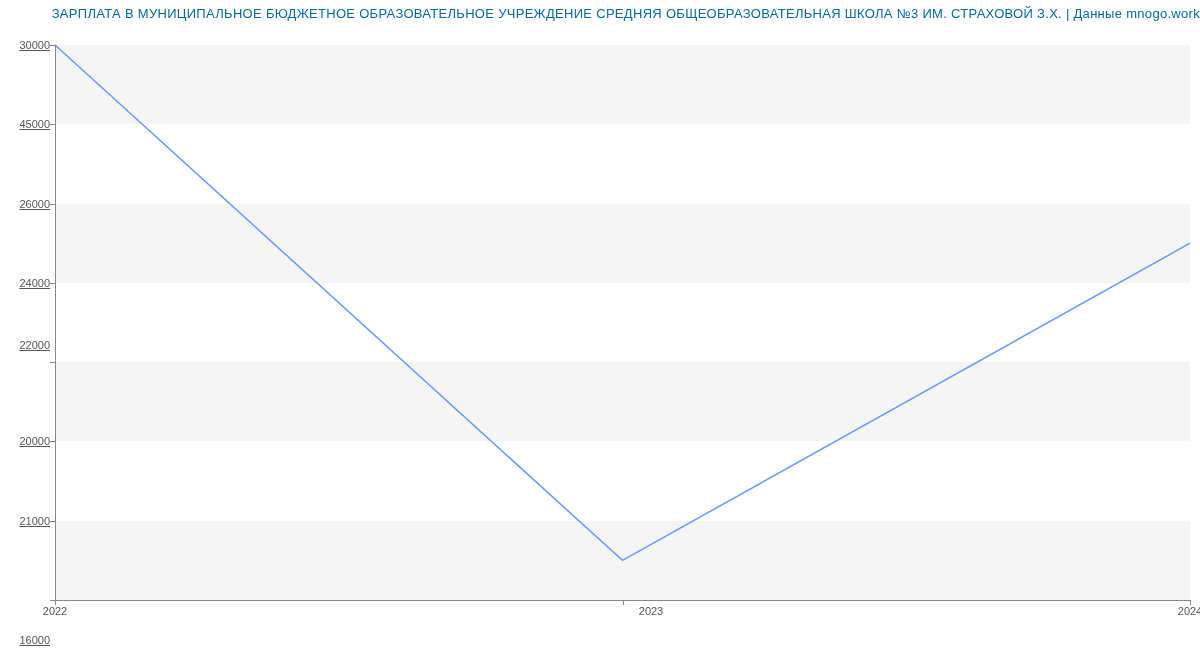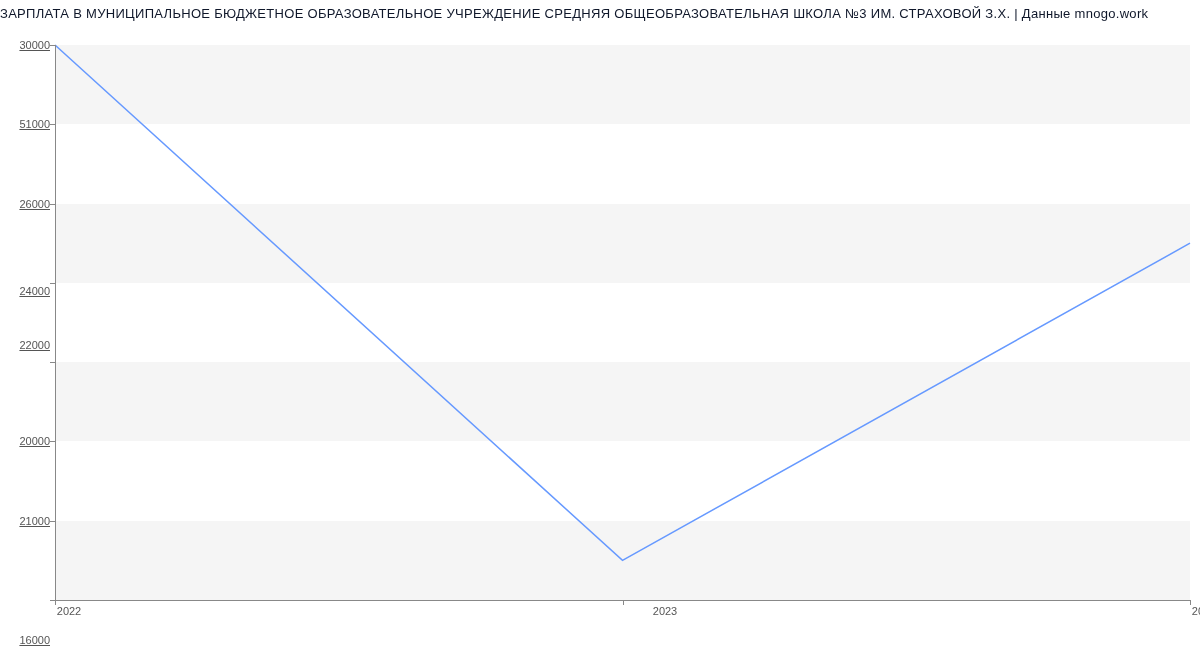--- a/index.html
+++ b/index.html
@@ -8,24 +8,24 @@
     width: 1200px;
     height: 650px;
     background: #ffffff;
     font-family: Arial, Helvetica, sans-serif;
     overflow: hidden;
   }
   .title {
     position: absolute;
     top: 6px;
     left: 0;
-    width: 1023px;
+    width: 1200px;
     text-align: right;
     font-size: 13px;
-    color: #0f172a;
+    color: #0369a1;
     letter-spacing: 0.3px;
     white-space: nowrap;
   }
   .plot {
     position: absolute;
     left: 55px;
     top: 45px;
     width: 1135px;
     height: 555px;
   }
@@ -48,21 +48,20 @@
     color: #555555;
     transform: translateY(-50%);
     text-decoration: underline;
   }
   .x-tick-label {
     position: absolute;
     top: 605px;
     font-size: 11px;
     color: #555555;
     transform: translateX(-50%);
-    margin-left: 14px;
   }
   .tick-mark-y {
     position: absolute;
     width: 5px;
     height: 1px;
     background: #888888;
   }
   .tick-mark-x {
     position: absolute;
     width: 1px;
@@ -97,25 +96,25 @@
 
 <div id="y-axis-group">
     <div class="y-tick-label" style="top: 600px; margin-top: 40px;">16000</div>
     <div class="tick-mark-y" style="left: 50px; top: 600px;"></div>
     <div class="y-tick-label" style="top: 520.714px;">21000</div>
     <div class="tick-mark-y" style="left: 50px; top: 520.714px;"></div>
     <div class="y-tick-label" style="top: 441.429px;">20000</div>
     <div class="tick-mark-y" style="left: 50px; top: 441.429px;"></div>
     <div class="y-tick-label" style="top: 345px;">22000</div>
     <div class="tick-mark-y" style="left: 50px; top: 362.143px;"></div>
-    <div class="y-tick-label" style="top: 282.857px; margin-top: 8px;">24000</div>
+    <div class="y-tick-label" style="top: 282.857px;">24000</div>
     <div class="tick-mark-y" style="left: 50px; top: 282.857px;"></div>
     <div class="y-tick-label" style="top: 204px;">26000</div>
     <div class="tick-mark-y" style="left: 50px; top: 203.571px;"></div>
-    <div class="y-tick-label" style="top: 124.286px;">51000</div>
+    <div class="y-tick-label" style="top: 124.286px;">45000</div>
     <div class="tick-mark-y" style="left: 50px; top: 124.286px;"></div>
     <div class="y-tick-label" style="top: 45px;">30000</div>
     <div class="tick-mark-y" style="left: 50px; top: 45px;"></div>
   </div>
 <div id="x-axis-group">
     <div class="x-tick-label" style="left: 55px;">2022</div>
     <div class="tick-mark-x" style="left: 55px; top: 600px;"></div>
     <div class="x-tick-label" style="left: 651px;">2023</div>
     <div class="tick-mark-x" style="left: 622.5px; top: 600px;"></div>
     <div class="x-tick-label" style="left: 1190px;">2024</div>

